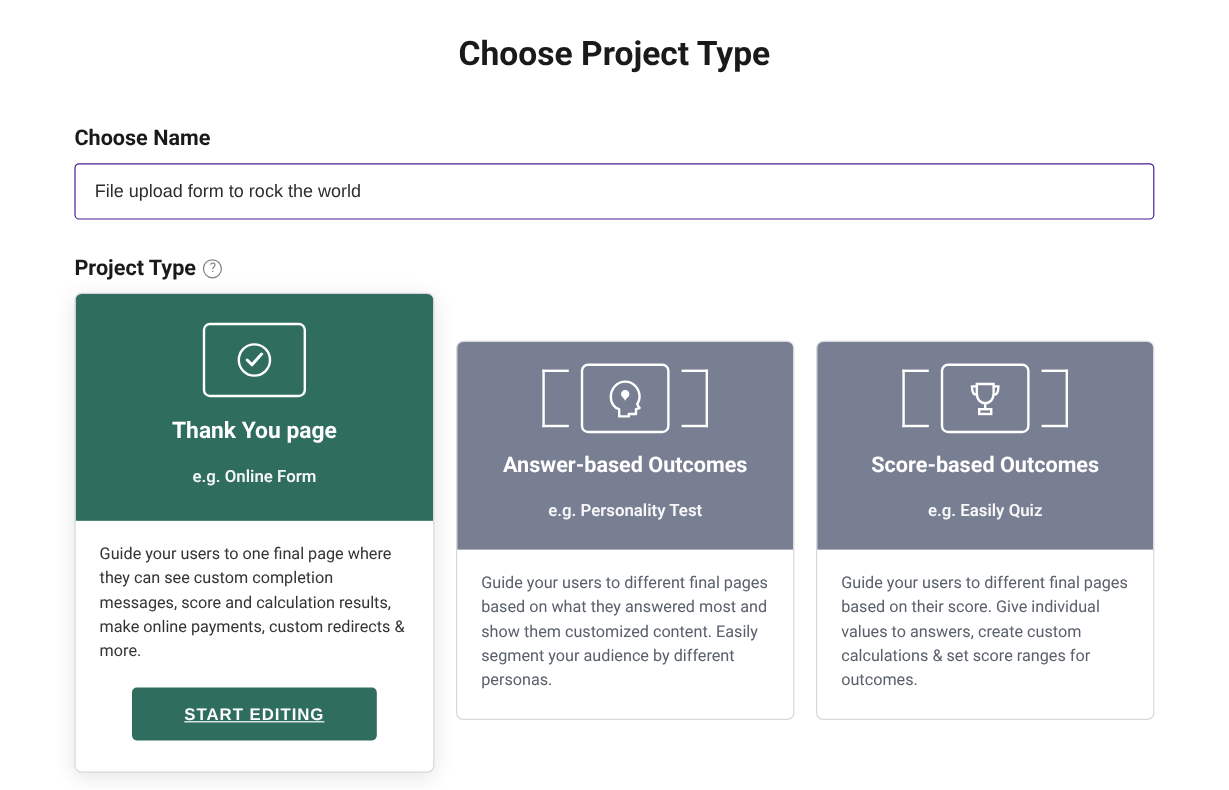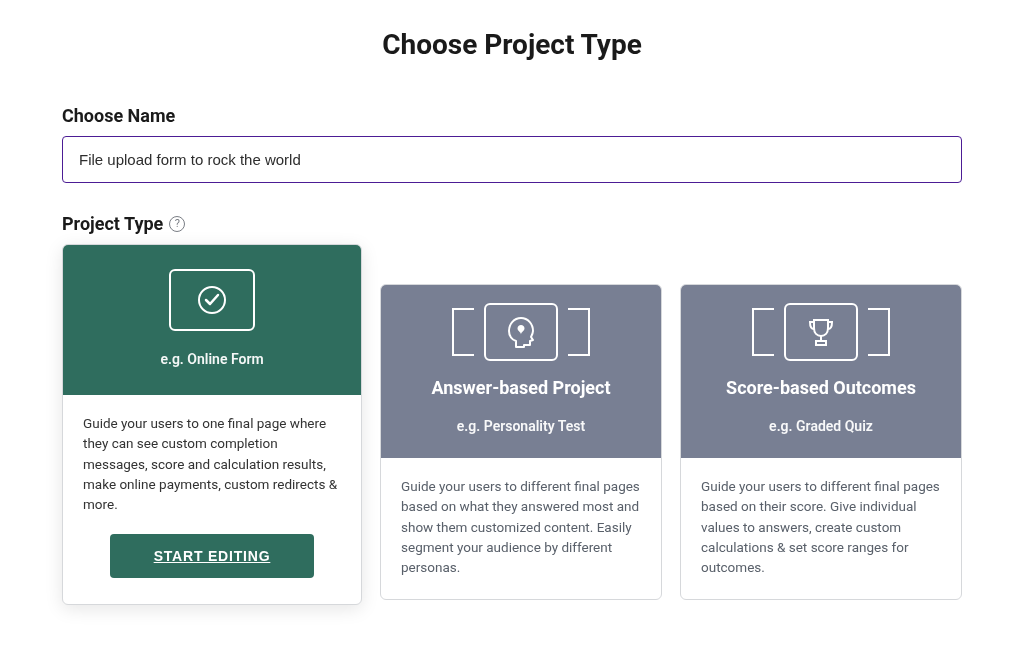--- a/index.html
+++ b/index.html
@@ -176,41 +176,42 @@
   <div class="card selected">
     <div class="card-header">
       <div class="icon-wrap">
         <div class="screen-box" style="width:86px;height:62px;">
           <svg width="30" height="30" viewBox="0 0 30 30">
             <circle cx="15" cy="15" r="13" fill="none" stroke="#fff" stroke-width="2"></circle>
             <path d="M9 15 l4 4 l8 -9" fill="none" stroke="#fff" stroke-width="2.5" stroke-linecap="round" stroke-linejoin="round"></path>
           </svg>
         </div>
       </div>
+      <div class="card-title">Thank You page</div>
       <div class="card-subtitle">e.g. Online Form</div>
     </div>
     <div class="card-body">
       <div>Guide your users to one final page where they can see custom completion messages, score and calculation results, make online payments, custom redirects &amp; more.</div>
       <button class="start-btn">START EDITING</button>
     </div>
   </div>
 
   <div class="card">
     <div class="card-header">
       <div class="icon-wrap">
         <span class="bracket left"></span>
         <div class="screen-box" style="width:74px;height:58px;">
           <svg width="34" height="38" viewBox="0 0 34 38">
             <path d="M12 34 L12 28 C8 27 5 23 5 18 C5 11 10 5 17 5 C24 5 29 11 29 18 C29 20 28 22 27 24 L29 27 L26 28 L26 32 L20 32 L20 34 Z" fill="none" stroke="#fff" stroke-width="2" stroke-linejoin="round"></path>
             <path d="M17 12 c2 0 3.5 1.5 3.5 3.5 c0 2.5 -3.5 3.5 -3.5 6 c0 -2.5 -3.5 -3.5 -3.5 -6 c0 -2 1.5 -3.5 3.5 -3.5 z" fill="#fff"></path>
           </svg>
         </div>
         <span class="bracket right"></span>
       </div>
-      <div class="card-title">Answer-based Project</div>
+      <div class="card-title">Answer-based Outcomes</div>
       <div class="card-subtitle">e.g. Personality Test</div>
     </div>
     <div class="card-body">
       <div>Guide your users to different final pages based on what they answered most and show them customized content. Easily segment your audience by different personas.</div>
     </div>
   </div>
 
   <div class="card">
     <div class="card-header">
       <div class="icon-wrap">
@@ -220,21 +221,21 @@
             <path d="M10 6 H24 V14 C24 19 21 22 17 22 C13 22 10 19 10 14 Z" fill="none" stroke="#fff" stroke-width="2"></path>
             <path d="M10 8 H6 C6 13 8 15 10 15" fill="none" stroke="#fff" stroke-width="2"></path>
             <path d="M24 8 H28 C28 13 26 15 24 15" fill="none" stroke="#fff" stroke-width="2"></path>
             <line x1="17" y1="22" x2="17" y2="27" stroke="#fff" stroke-width="2"></line>
             <rect x="12" y="27" width="10" height="4" fill="none" stroke="#fff" stroke-width="2"></rect>
           </svg>
         </div>
         <span class="bracket right"></span>
       </div>
       <div class="card-title">Score-based Outcomes</div>
-      <div class="card-subtitle">e.g. Graded Quiz</div>
+      <div class="card-subtitle">e.g. Easily Quiz</div>
     </div>
     <div class="card-body">
       <div>Guide your users to different final pages based on their score. Give individual values to answers, create custom calculations &amp; set score ranges for outcomes.</div>
     </div>
   </div>
 
 </div>
 
 
 

